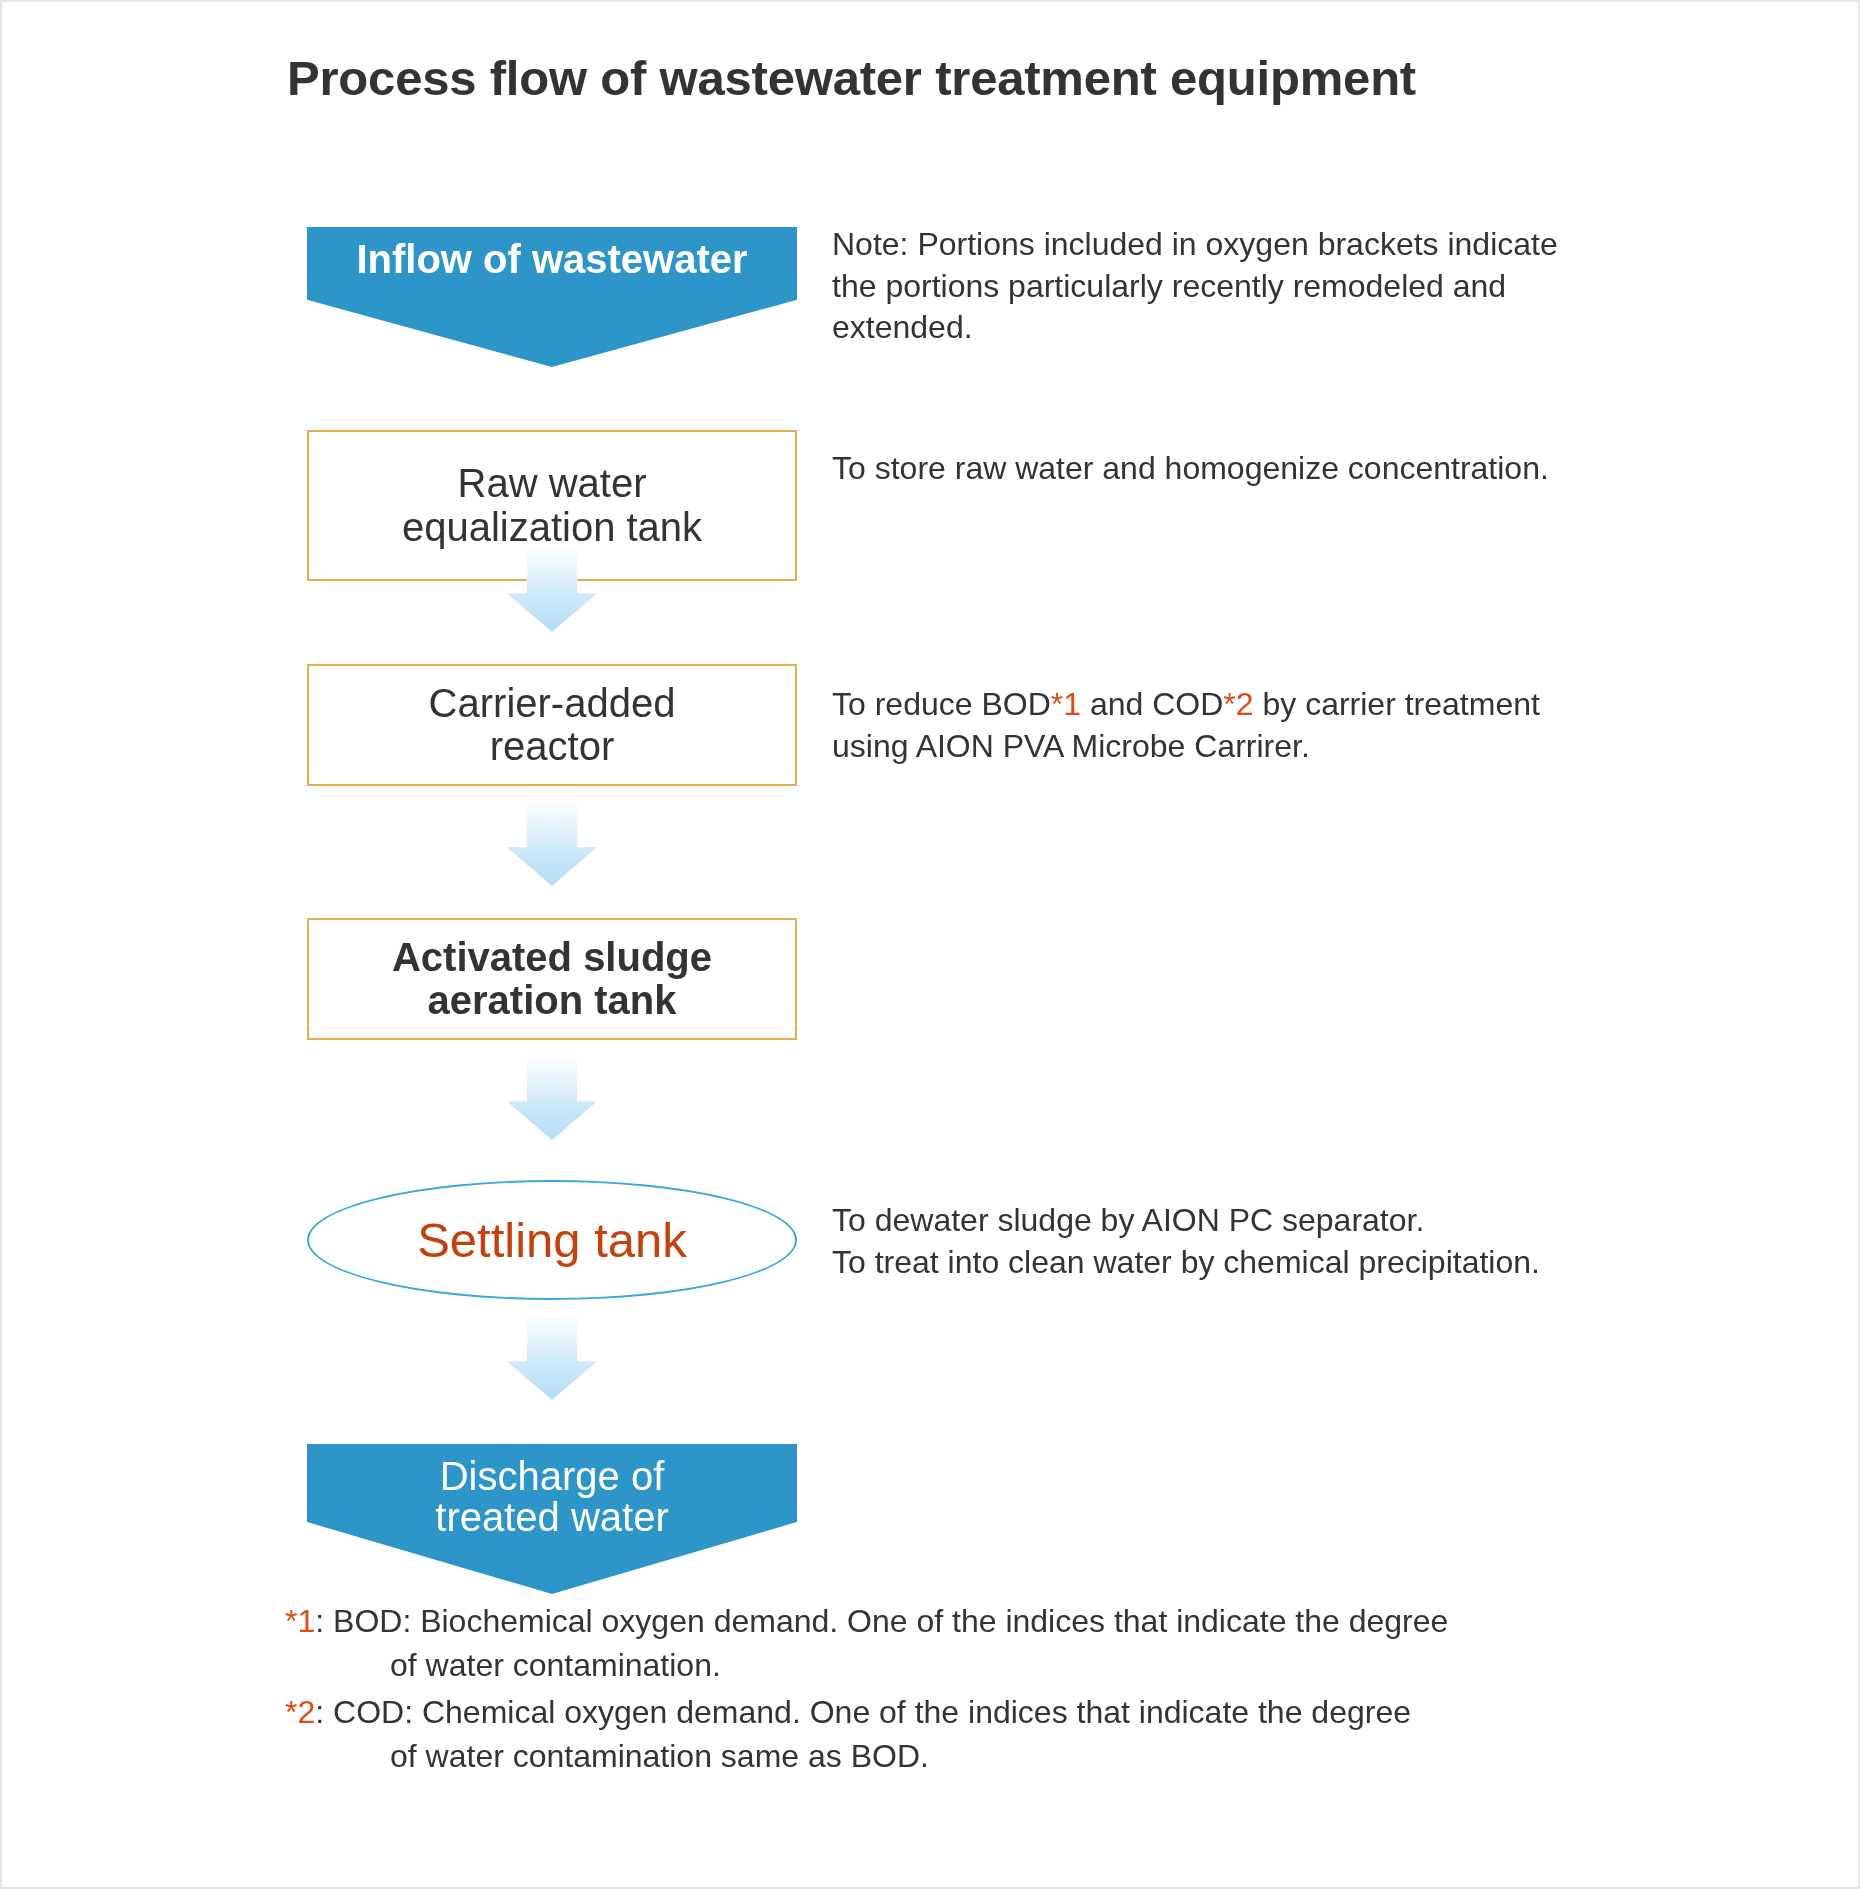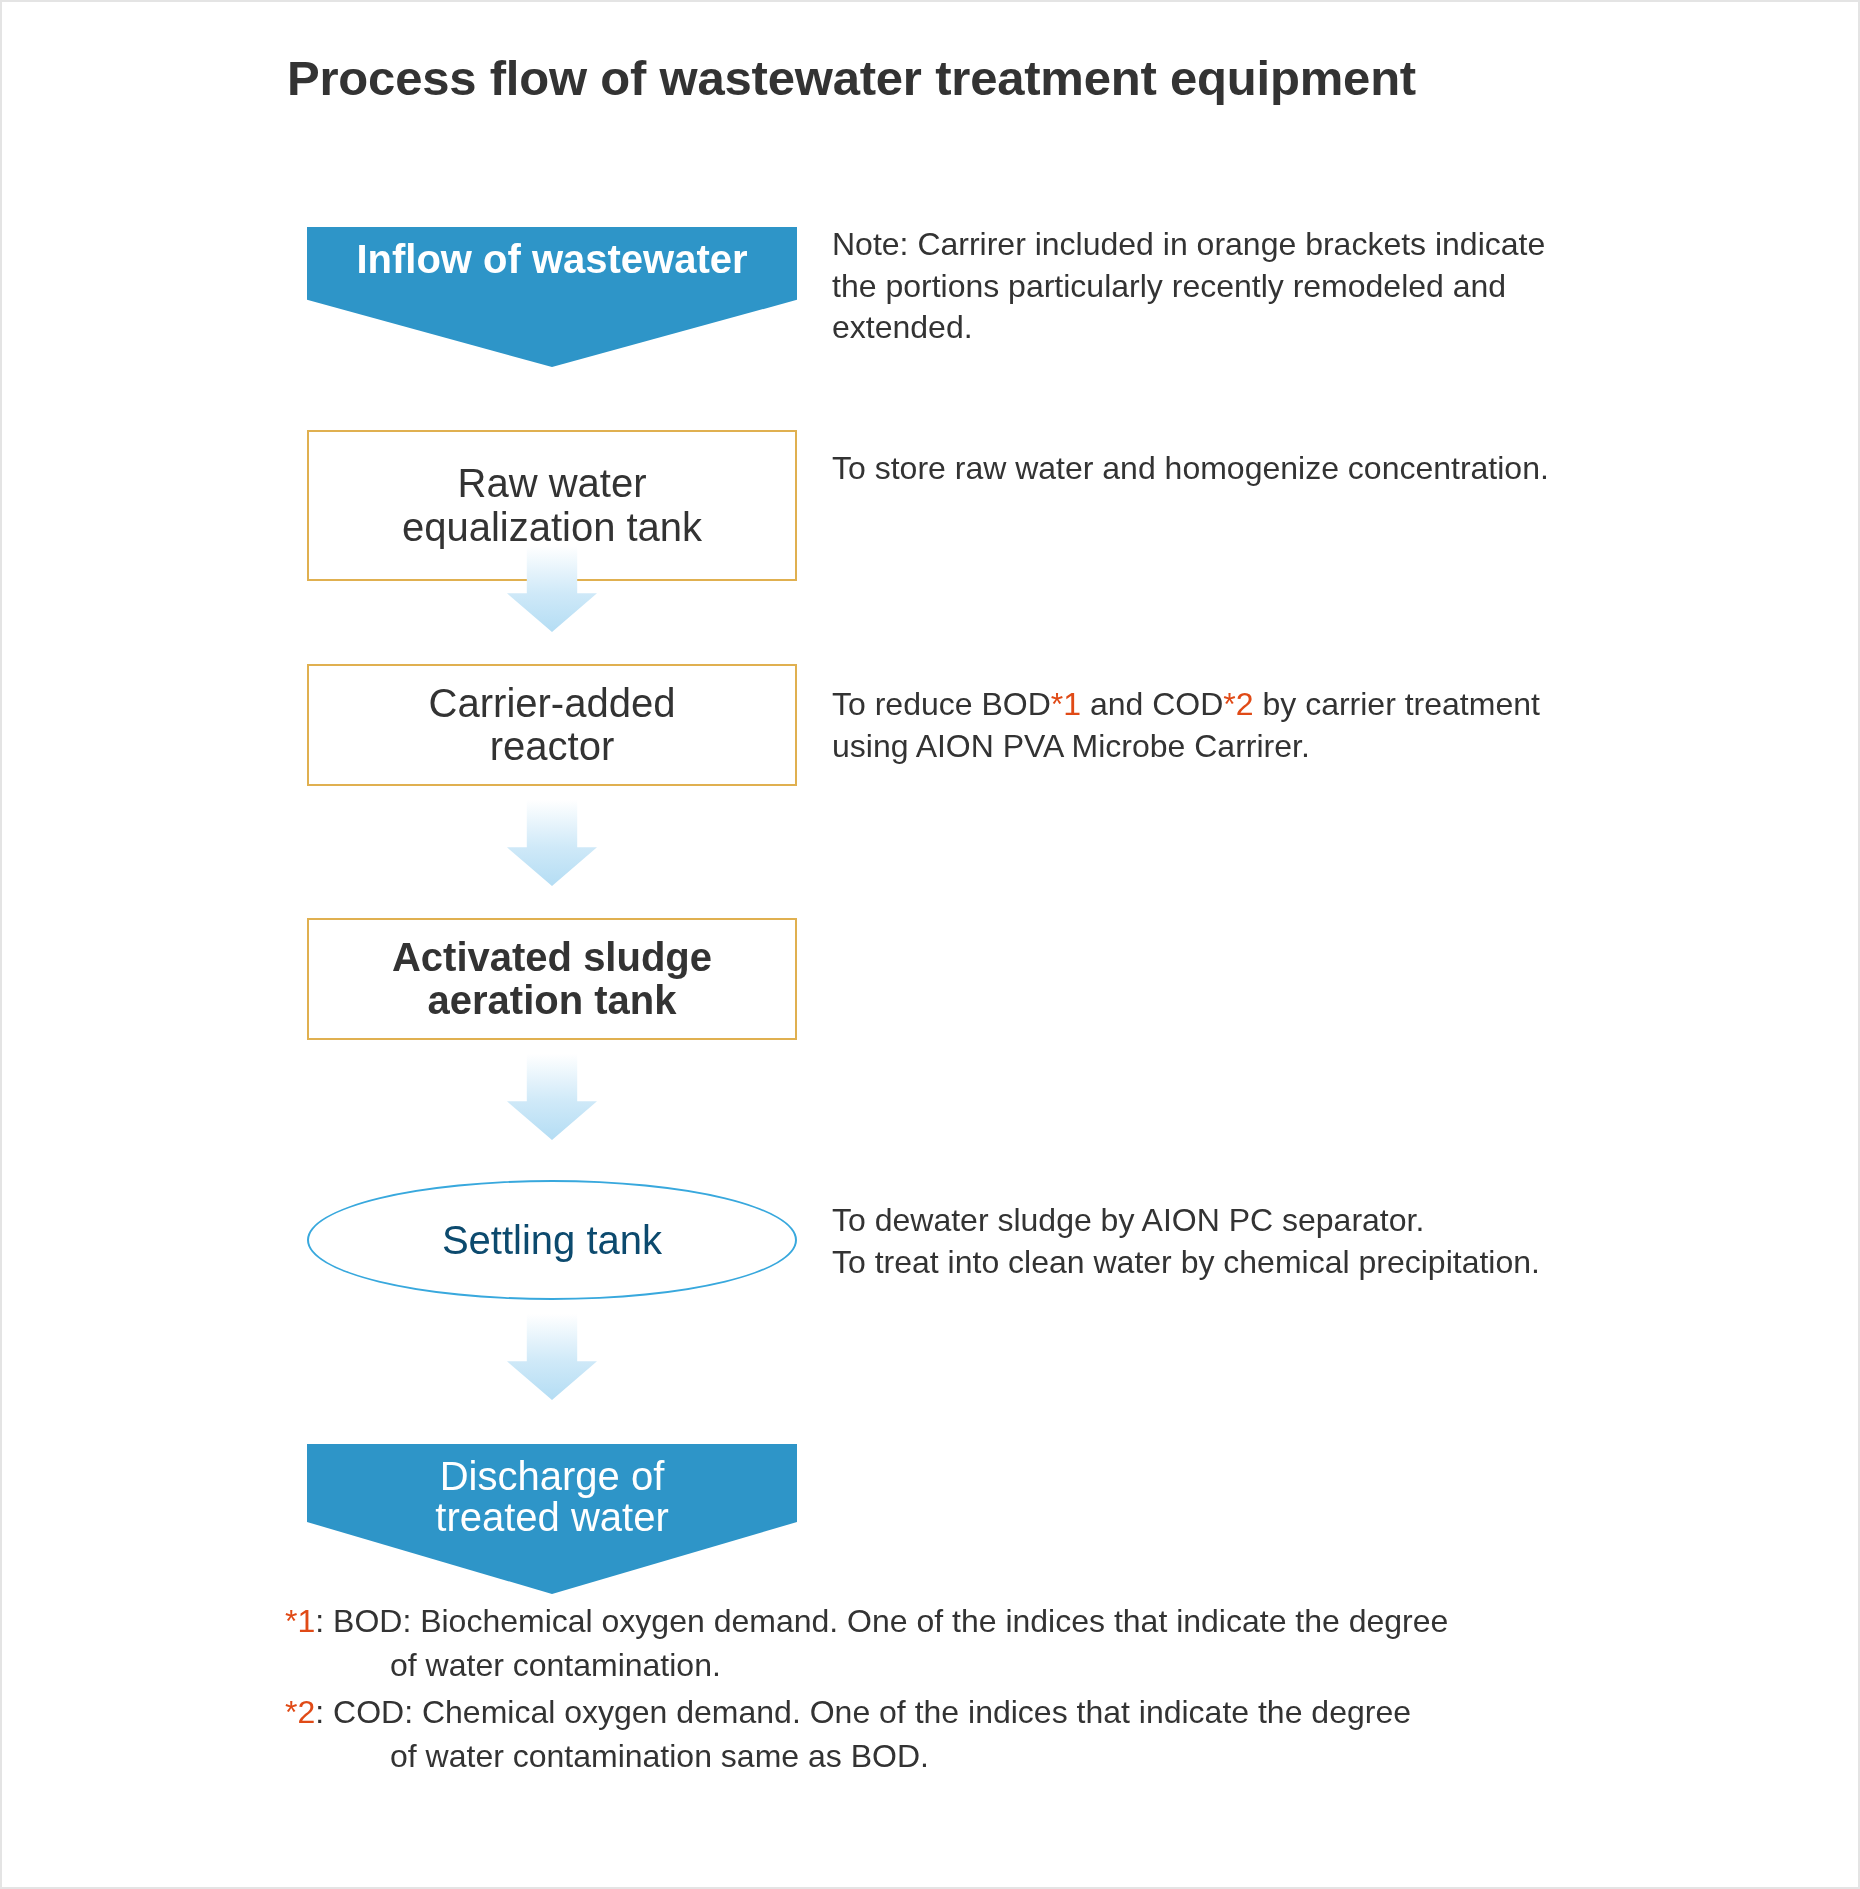--- a/index.html
+++ b/index.html
@@ -101,22 +101,22 @@
     top: 1178px;
     height: 120px;
     border: 2px solid #38a8dd;
     border-radius: 50%;
     background: #ffffff;
     display: flex;
     align-items: center;
     justify-content: center;
   }
   #ellipse-settling .tank-label {
-    font-size: 40px;
-    color: #0c4a6e;
+    font-size: 49px;
+    color: #c2410c;
   }
 
   
   .arrow-down {
     position: absolute;
     left: 505px;
     width: 90px;
     height: 86px;
     background: linear-gradient(to bottom, #ffffff 0%, #cfe9f8 55%, #b4ddf4 100%);
     -webkit-clip-path: polygon(22% 0, 78% 0, 78% 55%, 100% 55%, 50% 100%, 0 55%, 22% 55%);
@@ -196,21 +196,21 @@
     <span class="tank-label">Settling tank</span>
   </div>
 
   <div class="arrow-down" id="arrow-4"></div>
 
   <div class="flow-node banner" id="banner-discharge">
     <span class="banner-text">Discharge of
 treated water</span>
   </div>
 
-  <div class="desc" id="desc-note">Note: Carrirer included in orange brackets indicate the portions particularly recently remodeled and extended.</div>
+  <div class="desc" id="desc-note">Note: Portions included in oxygen brackets indicate the portions particularly recently remodeled and extended.</div>
 
   <div class="desc" id="desc-raw">To store raw water and homogenize concentration.</div>
 
   <div class="desc" id="desc-carrier"><span>To reduce BOD</span><span class="sup">*1</span><span> and COD</span><span class="sup">*2</span><span> by carrier treatment</span><br><span>using AION PVA Microbe Carrirer.</span></div>
 
 
   <div class="desc" id="desc-settling">To dewater sludge by AION PC separator.
 To treat into clean water by chemical precipitation.</div>
 
   <div id="footnotes">

